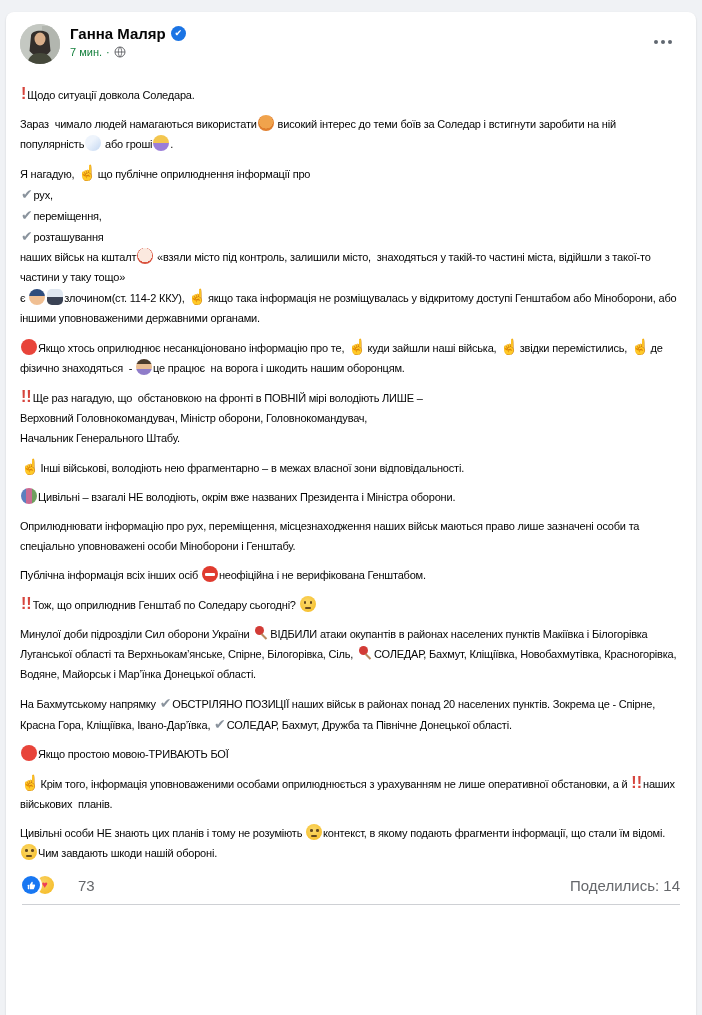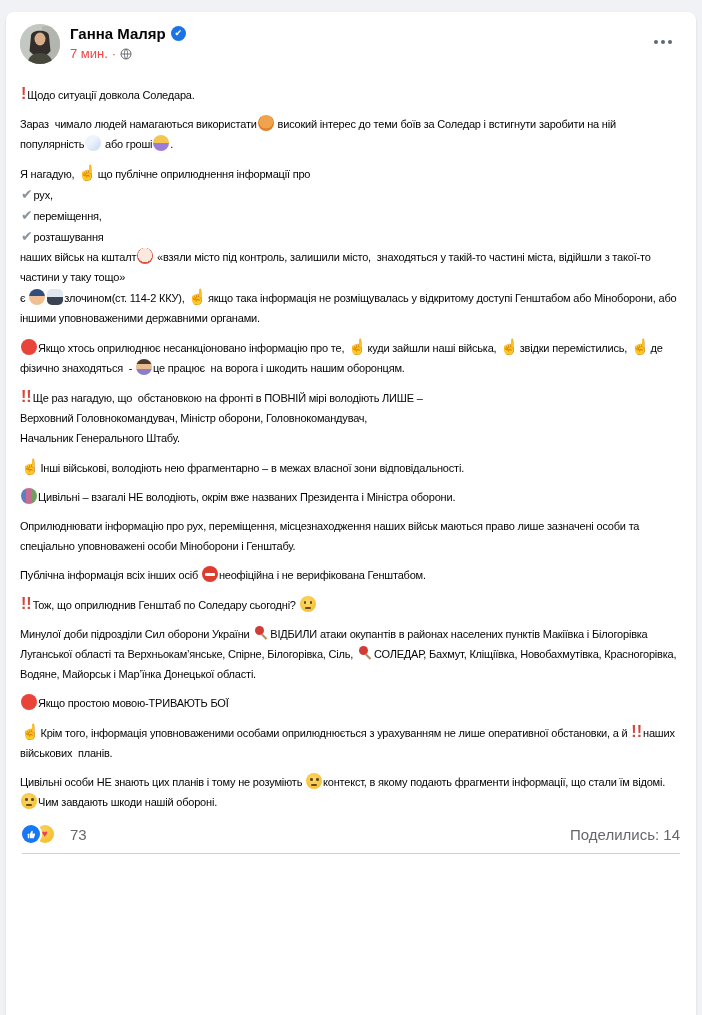--- a/index.html
+++ b/index.html
@@ -15,21 +15,21 @@
     padding:12px 14px 0 14px;box-sizing:border-box;
   }
   
   .header{position:relative;display:flex;align-items:flex-start;margin-bottom:20px;}
   .avatar{width:40px;height:40px;border-radius:50%;overflow:hidden;flex:0 0 40px;cursor:pointer;background:#cfd1cd;}
   .hmeta{margin-left:10px;padding-top:1px;}
   .name-row{display:flex;align-items:center;gap:5px;}
   .author{font-size:15px;font-weight:700;color:#050505;cursor:pointer;}
   .badge{width:15px;height:15px;border-radius:50%;background:#1b74e4;color:#fff;
     font-size:9px;line-height:15px;text-align:center;display:inline-block;}
-  .sub{font-size:13px;color:#ef4444;display:flex;align-items:center;gap:4px;margin-top:4px;}
+  .sub{font-size:11px;color:#15803d;display:flex;align-items:center;gap:4px;margin-top:4px;}
   .menu{position:absolute;right:2px;top:8px;display:flex;gap:3px;padding:8px;cursor:pointer;}
   .menu i{width:4px;height:4px;border-radius:50%;background:#606770;display:block;}
   
   .text{font-size:11px;line-height:20px;color:#050505;letter-spacing:-0.2px;}
   .text p{margin:0 0 9px 0;white-space:pre-wrap;}
   
   .em{display:inline-block;width:16px;height:16px;border-radius:50%;
       vertical-align:-3px;margin:0 1px;position:relative;}
   .em-excl,.em-dexcl,.em-check,.em-point{
       width:auto;height:auto;border-radius:0;background:none;vertical-align:baseline;margin:0 1px;}
@@ -59,21 +59,21 @@
     content:"";position:absolute;left:5px;bottom:3.5px;width:6px;height:1.5px;background:#66491f;border-radius:2px;}
   
   .footer{display:flex;justify-content:space-between;align-items:center;
     margin-top:4px;padding:4px 2px 10px 2px;font-size:15px;color:#65676b;}
   .reactions{display:flex;align-items:center;cursor:pointer;}
   .rx{width:18px;height:18px;border-radius:50%;display:inline-flex;align-items:center;
       justify-content:center;box-shadow:0 0 0 2px #fff;}
   .rx.like{background:#1877f2;z-index:2;}
   .rx.care{background:radial-gradient(circle at 40% 35%,#f9d264,#f5b81c);margin-left:-4px;z-index:1;
       color:#ef3e58;font-size:10px;line-height:18px;}
-  .rx-count{margin-left:16px;}
+  .rx-count{margin-left:24px;}
   .shares{cursor:pointer;}
   .hr{border-top:1px solid #ced0d4;margin:0 2px;}
 </style>
 </head>
 <body>
 
 <div class="card">
 
   <div class="header">
     <div class="avatar">
@@ -113,20 +113,21 @@
       <p>Зараз  чимало людей намагаються використати<span class="em em-fox"></span> високий інтерес до теми боїв за Соледар і встигнути заробити на ній популярність<span class="em em-unicorn"></span> або гроші<span class="em em-shrug"></span>.</p>
       <p>Я нагадую, <span class="em em-point"></span>що публічне оприлюднення інформації про<br><span class="em em-check"></span>рух,<br><span class="em em-check"></span>переміщення,<br><span class="em em-check"></span>розташування<br>наших військ на кшталт<span class="em em-clown"></span> «взяли місто під контроль, залишили місто,  знаходяться у такій-то частині міста, відійшли з такої-то частини у таку тощо»<br>є <span class="em em-police"></span><span class="em em-car"></span>злочином(ст. 114-2 ККУ), <span class="em em-point"></span>якщо така інформація не розміщувалась у відкритому доступі Генштабом або Міноборони, або іншими уповноваженими державними органами.</p>
       <p><span class="em em-redcircle"></span>Якщо хтось оприлюднює несанкціоновано інформацію про те, <span class="em em-point"></span>куди зайшли наші війська, <span class="em em-point"></span>звідки перемістились, <span class="em em-point"></span>де фізично знаходяться  - <span class="em em-frown"></span>це працює  на ворога і шкодить нашим оборонцям.</p>
       <p><span class="em em-dexcl"></span>Ще раз нагадую, що  обстановкою на фронті в ПОВНІЙ мірі володіють ЛИШЕ –<br>Верховний Головнокомандувач, Міністр оборони, Головнокомандувач,<br>Начальник Генерального Штабу.</p>
       <p><span class="em em-point"></span>Інші військові, володіють нею фрагментарно – в межах власної зони відповідальності.</p>
       <p><span class="em em-family"></span>Цивільні – взагалі НЕ володіють, окрім вже названих Президента і Міністра оборони.</p>
       <p>Оприлюднювати інформацію про рух, переміщення, місцезнаходження наших військ маються право лише зазначені особи та спеціально уповноважені особи Міноборони і Генштабу.</p>
       <p>Публічна інформація всіх інших осіб <span class="em em-noentry"></span>неофіційна і не верифікована Генштабом.</p>
       <p><span class="em em-dexcl"></span>Тож, що оприлюднив Генштаб по Соледару сьогодні? <span class="em em-monocle"></span></p>
       <p>Минулої доби підрозділи Сил оборони України <span class="em em-pin"></span>ВІДБИЛИ атаки окупантів в районах населених пунктів Макіївка і Білогорівка Луганської області та Верхньокам’янське, Спірне, Білогорівка, Сіль, <span class="em em-pin"></span>СОЛЕДАР, Бахмут, Кліщіївка, Новобахмутівка, Красногорівка, Водяне, Майорськ і Мар’їнка Донецької області.</p>
+      <p>На Бахмутському напрямку <span class="em em-check"></span>ОБСТРІЛЯНО ПОЗИЦІЇ наших військ в районах понад 20 населених пунктів. Зокрема це - Спірне, Красна Гора, Кліщіївка, Івано-Дар’ївка, <span class="em em-check"></span>СОЛЕДАР, Бахмут, Дружба та Північне Донецької області.</p>
       <p><span class="em em-redcircle"></span>Якщо простою мовою-ТРИВАЮТЬ БОЇ</p>
       <p><span class="em em-point"></span>Крім того, інформація уповноваженими особами оприлюднюється з урахуванням не лише оперативної обстановки, а й <span class="em em-dexcl"></span>наших військових  планів.</p>
       <p>Цивільні особи НЕ знають цих планів і тому не розуміють <span class="em em-unamused"></span>контекст, в якому подають фрагменти інформації, що стали їм відомі.<br><span class="em em-cry"></span>Чим завдають шкоди нашій обороні.</p>
     </div>
 
   <div class="footer">
     <div class="reactions">
       <span class="rx like">
         <svg width="11" height="11" viewBox="0 0 16 16">
           <path fill="#fff" d="M5.5 13.5V7l3-4.3c.9 0 1.5.8 1.3 1.7l-.5 2.1H12c.9 0 1.5.9 1.2 1.7l-1.5 4c-.2.7-.9 1.3-1.7 1.3z"></path>

